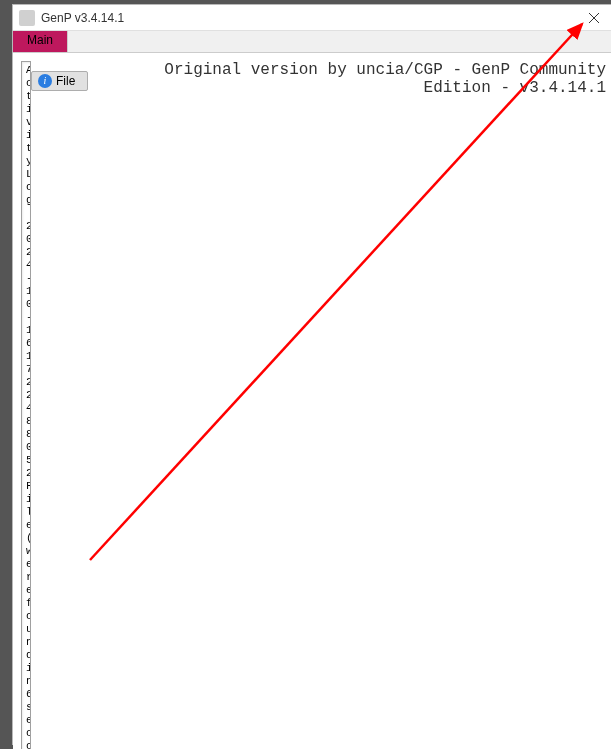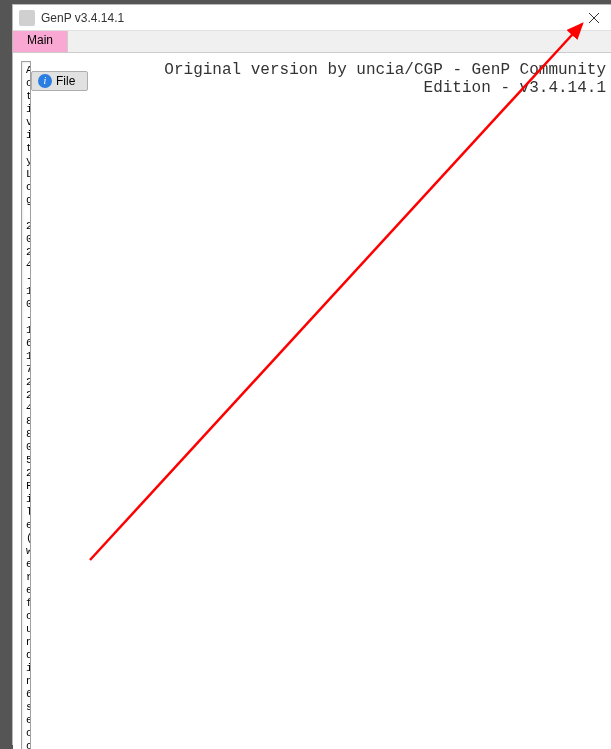--- a/index.html
+++ b/index.html
@@ -52,21 +52,21 @@
   .tabs {
     height: 22px;
     display: flex;
     background: #f0f0f0;
     border-bottom: 1px solid #ccc;
   }
   .tab {
     padding: 2px 14px;
     font-size: 12px;
     border-right: 1px solid #ccc;
-    background: #f9a8d4;
+    background: #be185d;
     cursor: pointer;
   }
   .tab.active {
     background: #4d7c0f;
     border-bottom: 1px solid #fff;
     margin-bottom: -1px;
     margin-top: 38px;
   }
   .content {
     flex: 1;

